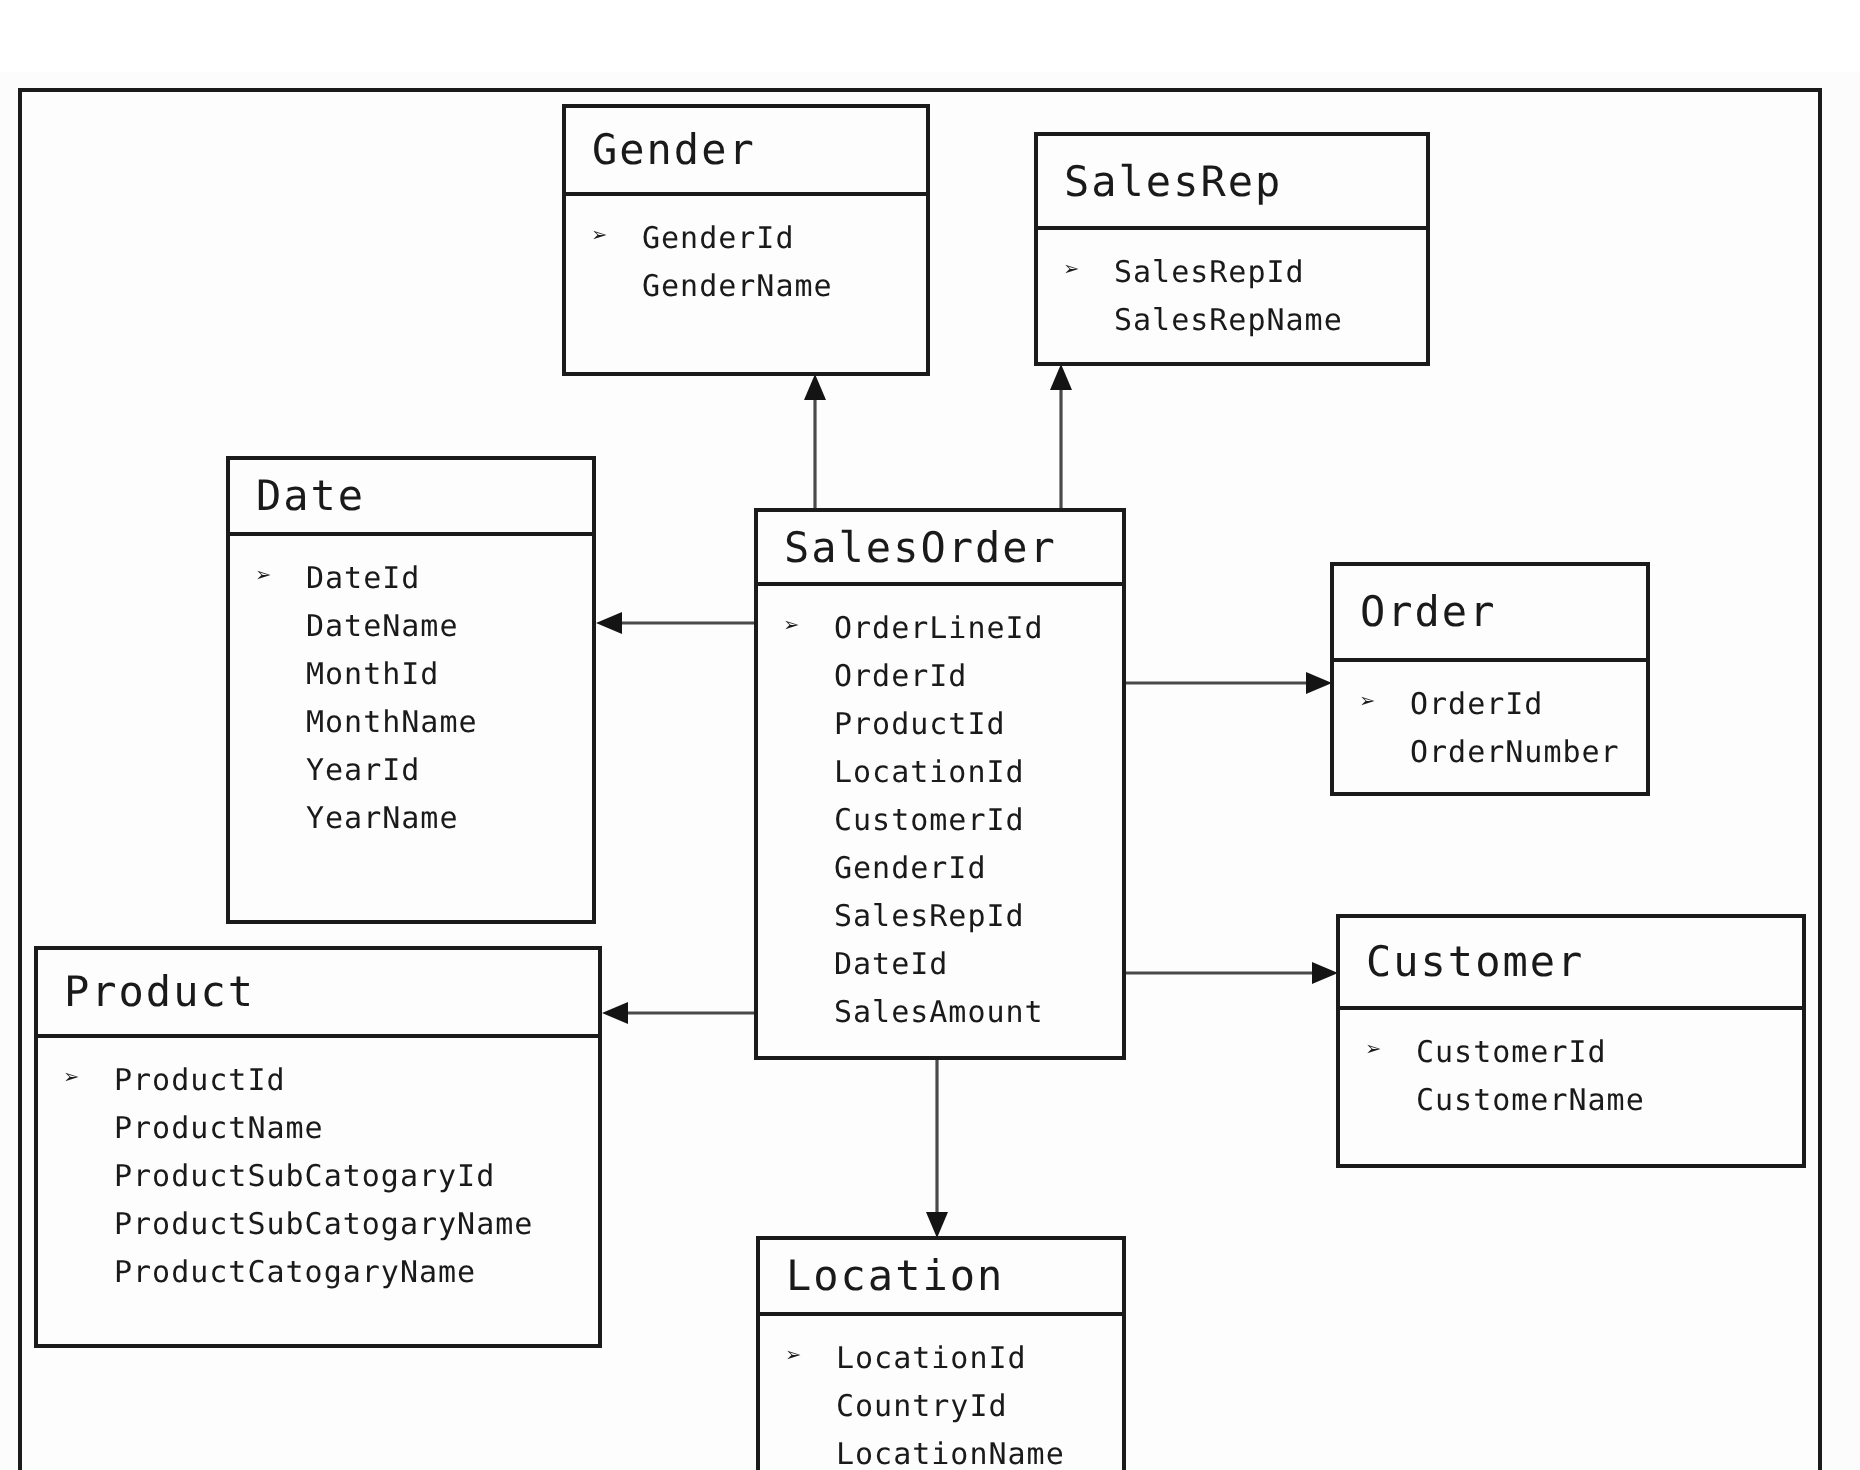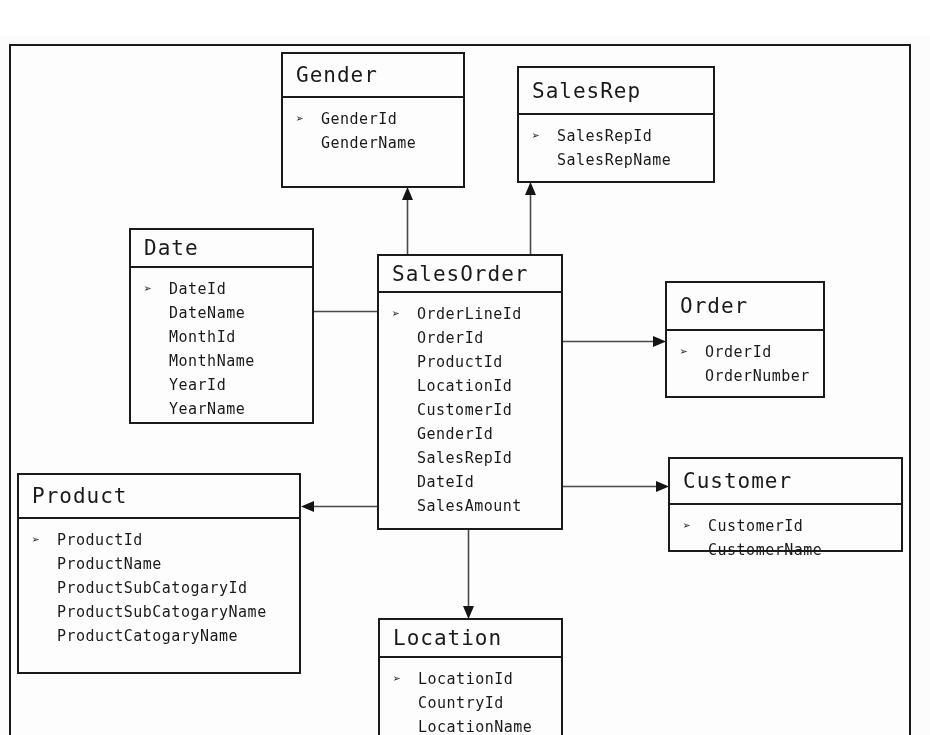--- a/index.html
+++ b/index.html
@@ -95,21 +95,21 @@
           <span class="key">➢</span>
           <span class="fname">SalesRepId</span>
         </div>
         <div class="field-row">
           <span class="key"></span>
           <span class="fname">SalesRepName</span>
         </div>
       </div>
   </div>
 
-  <div class="entity" style="left:129px;top:192px;width:185px;height:196px">
+  <div class="entity" style="left:113px;top:192px;width:185px;height:234px">
     <div class="entity-header" style="height:38px">
       <span>Date</span>
     </div>
     <div class="entity-body">
         <div class="field-row">
           <span class="key">➢</span>
           <span class="fname">DateId</span>
         </div>
         <div class="field-row">
           <span class="key"></span>
@@ -187,21 +187,21 @@
           <span class="key">➢</span>
           <span class="fname">OrderId</span>
         </div>
         <div class="field-row">
           <span class="key"></span>
           <span class="fname">OrderNumber</span>
         </div>
       </div>
   </div>
 
-  <div class="entity" style="left:668px;top:421px;width:235px;height:95px">
+  <div class="entity" style="left:668px;top:421px;width:235px;height:127px">
     <div class="entity-header" style="height:46px">
       <span>Customer</span>
     </div>
     <div class="entity-body">
         <div class="field-row">
           <span class="key">➢</span>
           <span class="fname">CustomerId</span>
         </div>
         <div class="field-row">
           <span class="key"></span>

